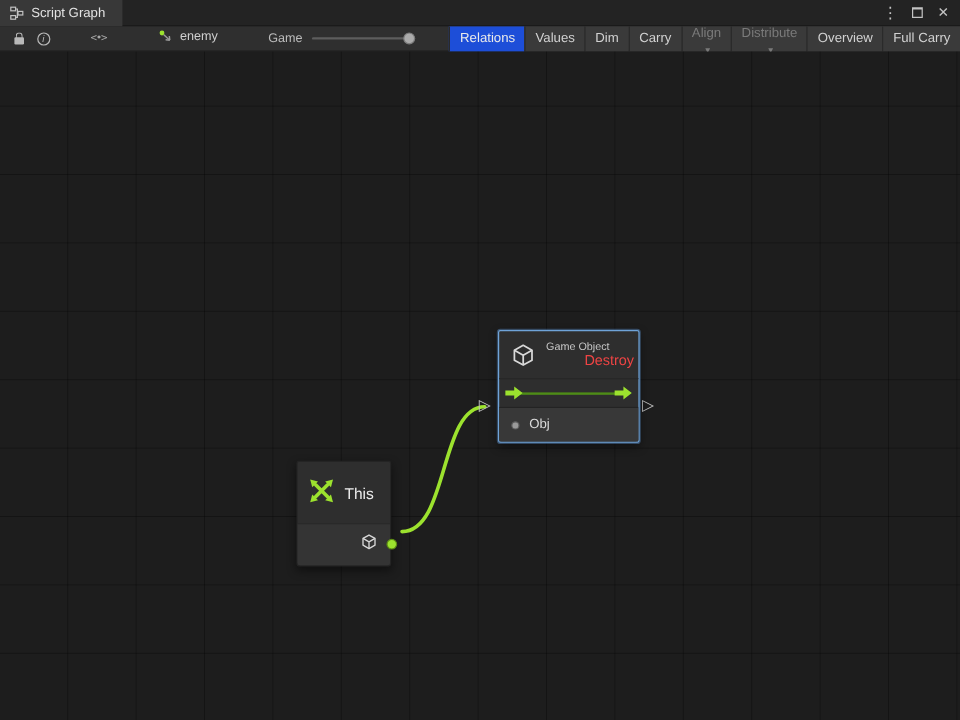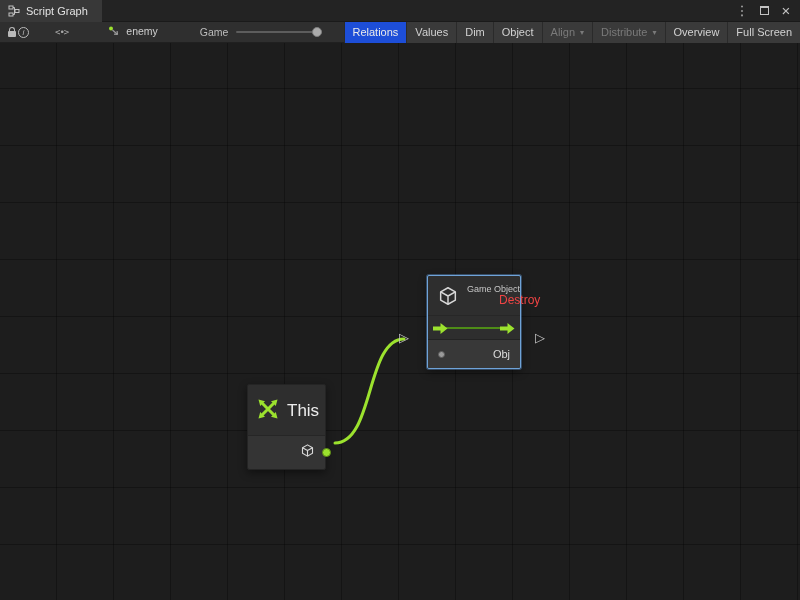--- a/index.html
+++ b/index.html
@@ -51,62 +51,62 @@
   .slider-track{position:absolute;left:0;right:0;top:5px;height:2px;background:#5d5d5d;border-radius:1px;}
   .slider-handle{position:absolute;top:1px;right:0;width:10px;height:10px;border-radius:50%;
     background:#ababab;border:1px solid #7c7c7c;}
   .zoom-value{font-size:10.5px;color:#bdbdbd;margin-left:2px;margin-top:32px;}
   .btn-group{margin-left:auto;display:flex;align-items:stretch;height:21px;}
   .tbtn{
     display:flex;align-items:center;gap:3px;padding:0 8px;font-size:11px;
     color:#d2d2d2;background:#3a3a3a;border-left:1px solid #2a2a2a;white-space:nowrap;
   }
   .tbtn.active{background:#1d4ed8;color:#eaeaea;}
-  .tbtn.disabled{color:#7a7a7a;}
+  .tbtn.disabled{color:#7a7a7a;flex-direction:column;}
   .tbtn .dd{font-size:8px;margin-left:2px;}
   
   .canvas{
     position:absolute;left:0;top:43px;width:800px;height:557px;
     background-color:#1d1d1d;
     background-image:
       linear-gradient(rgba(0,0,0,0.30) 1px, transparent 1px),
       linear-gradient(90deg, rgba(0,0,0,0.30) 1px, transparent 1px);
     background-size:57px 57px;
     background-position:56px 45px;
   }
   .wires{position:absolute;left:0;top:0;width:100%;height:100%;pointer-events:none;}
   
   .node{position:absolute;border-radius:2px;box-shadow:0 3px 8px rgba(0,0,0,.45);}
   .node-destroy{
-    left:427px;top:232px;width:94px;
+    left:415px;top:232px;width:118px;
     background:#2e2e2e;border:1px solid #6fa3d8;
     box-shadow:0 0 0 1px rgba(90,139,196,.45), 0 3px 8px rgba(0,0,0,.45);
   }
   .node-header{display:flex;align-items:center;gap:8px;padding:8px 9px 7px 9px;}
   .node-header .cube svg{display:block;}
   .node-titles{display:flex;flex-direction:column;line-height:1.15;}
   .node-subtitle{font-size:9px;color:#c6c6c6;}
   .node-title{font-size:12px;color:#ef4444;margin-left:32px;}
   .flow-row{position:relative;height:24px;border-top:1px solid #272727;}
   .flow-line{position:absolute;left:10px;right:10px;top:11px;height:2px;background:#4e8c17;}
   .flow-arrow{position:absolute;top:5px;}
   .flow-arrow.in{left:5px;}
   .flow-arrow.out{right:5px;}
   .value-row{
     display:flex;align-items:center;gap:8px;background:#383838;
-    border-top:1px solid #232323;padding:8px 10px;border-radius:0 0 2px 2px;justify-content:space-between;
+    border-top:1px solid #232323;padding:8px 10px;border-radius:0 0 2px 2px;
   }
   .port-dot-gray{width:7px;height:7px;border-radius:50%;background:#9a9a9a;border:1px solid #5c5c5c;}
   .port-label{font-size:11px;color:#dcdcdc;}
   .node-this{
     left:247px;top:341px;width:79px;
     background:#2e2e2e;border:1px solid #242424;
   }
   .this-main{display:flex;align-items:center;gap:7px;padding:12px 8px 10px 8px;}
-  .this-title{font-size:17px;color:#ececec;}
+  .this-title{font-size:13px;color:#ececec;}
   .this-port-row{
     position:relative;display:flex;align-items:center;justify-content:flex-end;
     background:#343434;border-top:1px solid #262626;padding:7px 10px;border-radius:0 0 2px 2px;
   }
   .port-dot-green{
     position:absolute;right:-6px;top:50%;margin-top:-5px;
     width:9px;height:9px;border-radius:50%;background:#9ce22e;border:1px solid #5d8c14;
   }
   .ext-triangle{
     position:absolute;font-size:13px;color:#c4c4c4;line-height:1;
@@ -180,35 +180,35 @@
       <div class="tbtn active">
         <span>Relations</span>
       </div>
       <div class="tbtn">
         <span>Values</span>
       </div>
       <div class="tbtn">
         <span>Dim</span>
       </div>
       <div class="tbtn">
-        <span>Object</span>
+        <span>Carry</span>
       </div>
       <div class="tbtn disabled">
         <span>Align</span>
         <span class="dd">▾</span>
       </div>
       <div class="tbtn disabled">
         <span>Distribute</span>
         <span class="dd">▾</span>
       </div>
       <div class="tbtn">
         <span>Overview</span>
       </div>
       <div class="tbtn">
-        <span>Full Screen</span>
+        <span>Full Carry</span>
       </div>
     </div>
   </div>
 
   <div class="canvas">
 
     <svg class="wires">
       <path d="M335,400 C374,400 366,296 404,296" fill="none" stroke="#9ce22e" stroke-width="3" stroke-linecap="round" style="pointer-events:stroke;"></path>
     </svg>
 

